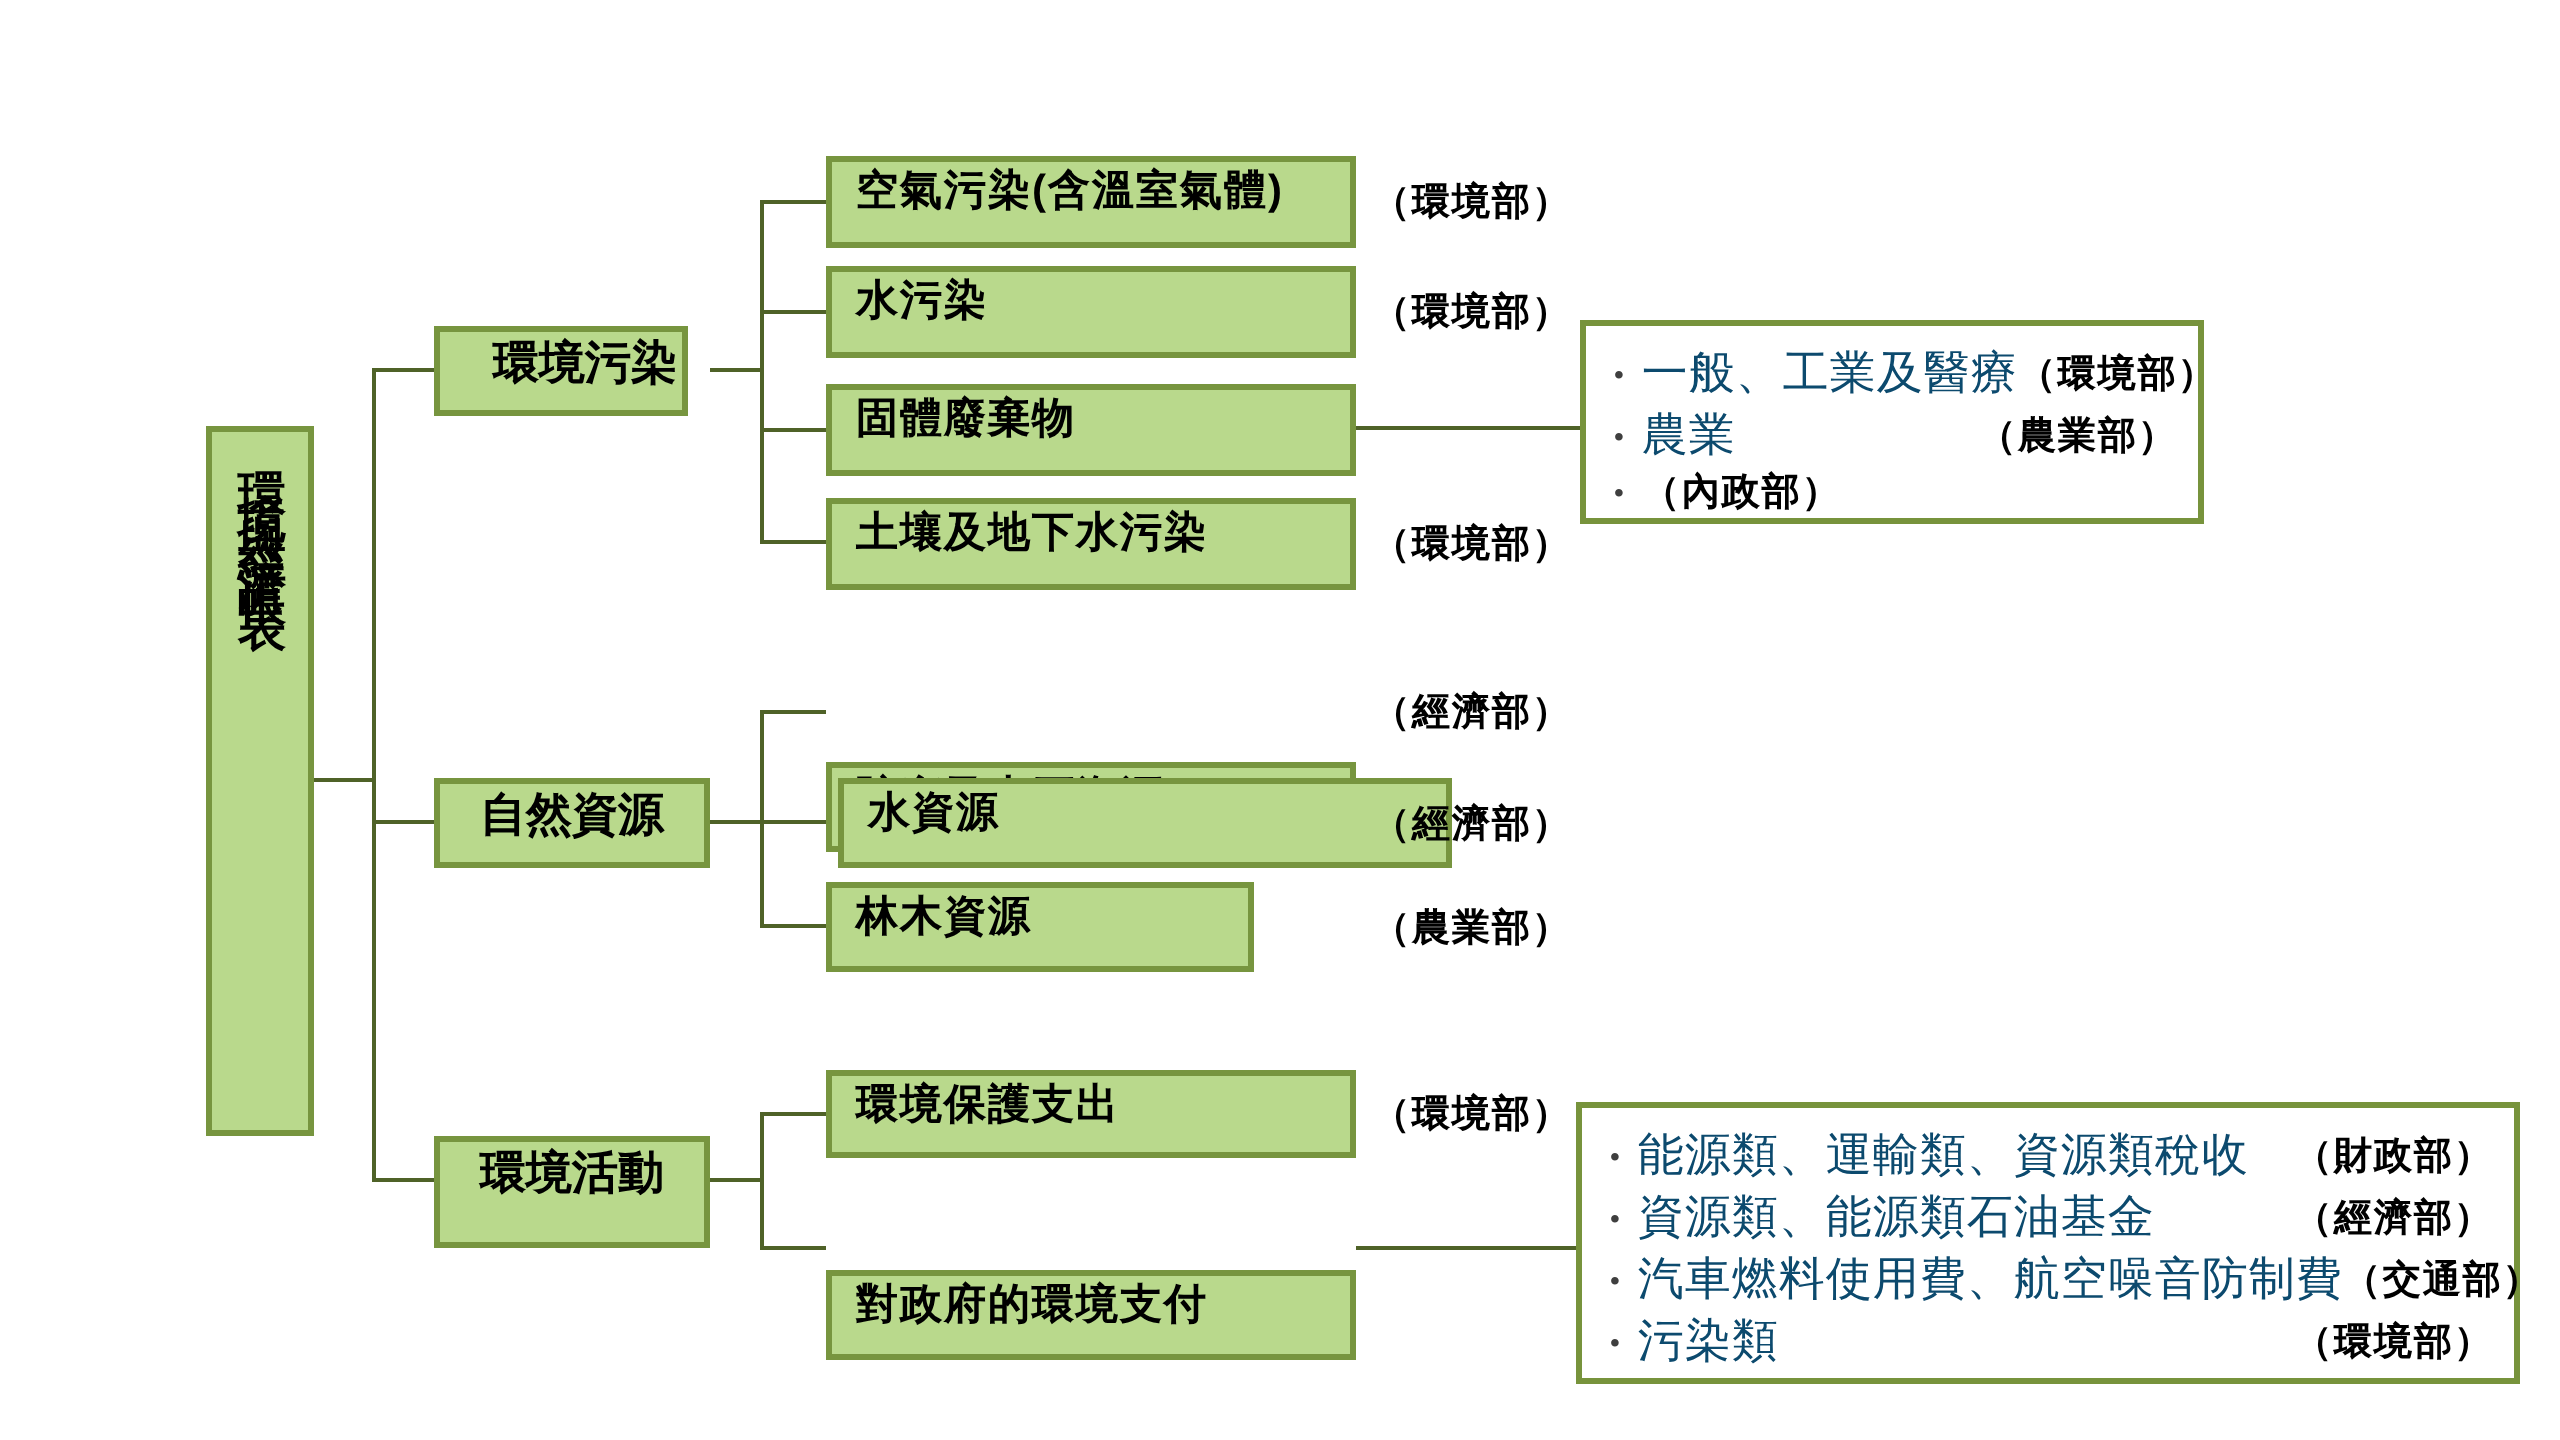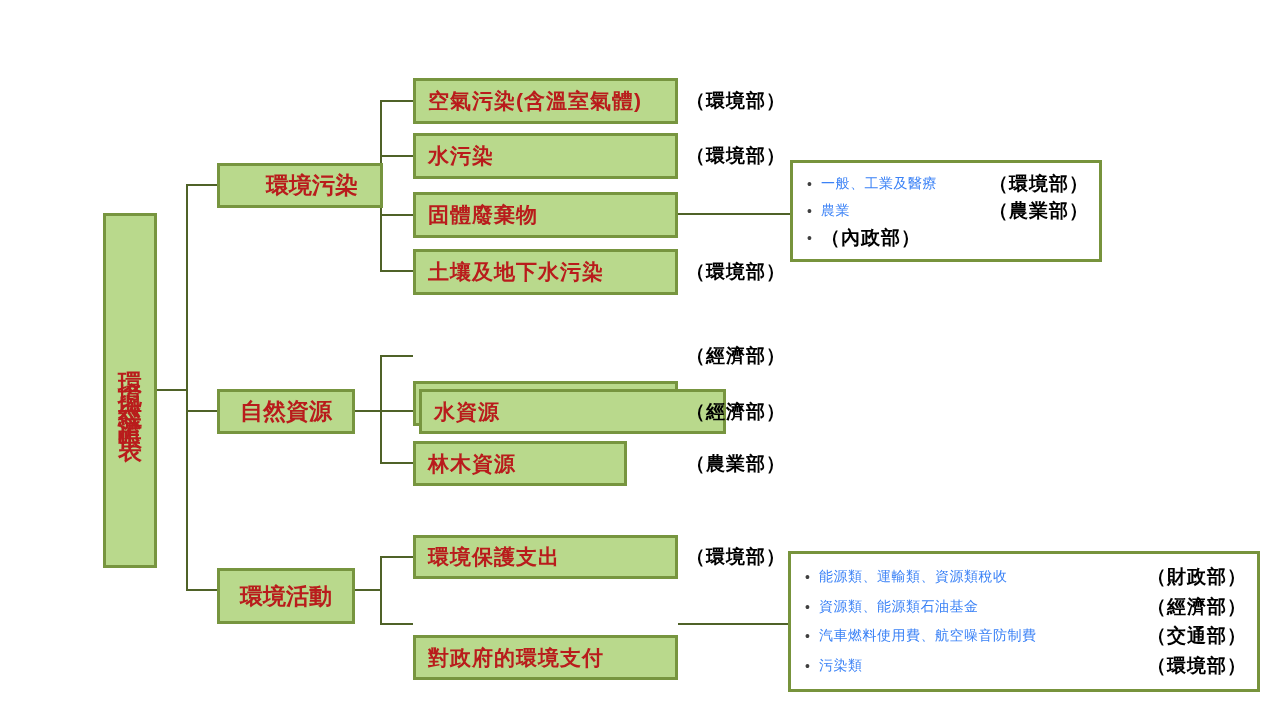--- a/index.html
+++ b/index.html
@@ -3,21 +3,21 @@
 <meta charset="utf-8">
 <style>
   html,body{margin:0;padding:0;background:#fff;}
   #canvas{
     position:relative;width:1280px;height:720px;background:#ffffff;
     overflow:hidden;font-family:"Liberation Sans",sans-serif;
   }
   .node{
     position:absolute;box-sizing:border-box;
     background:#b9d98c;border:3px solid #77953f;
-    display:flex;align-items:center;color:#b91c1c;font-weight:bold;
+    display:flex;align-items:flex-start;color:#000000;font-weight:bold;
   }
   .branch-node{justify-content:center;font-size:23px;}
   .leaf-node{justify-content:flex-start;padding-left:12px;font-size:21px;letter-spacing:1px;}
   .root-node{justify-content:center;}
   .root-text{
     writing-mode:vertical-lr;text-orientation:upright;
     font-size:24px;font-weight:bold;letter-spacing:11px;line-height:48px;
   }
   .line{position:absolute;background:#4f6228;}
   .ministry{
@@ -28,21 +28,21 @@
   .detail-box{
     position:absolute;box-sizing:border-box;background:#fff;border:3px solid #77933c;
     display:flex;flex-direction:column;justify-content:space-around;
     padding:8px 10px 8px 10px;
   }
   .detail-row{display:flex;align-items:center;white-space:nowrap;}
   .bullet{
     color:#3f3f3f;font-size:14px;margin:0 9px 0 4px;flex:0 0 auto;
   }
   .detail-text{
-    color:#3b82f6;font-size:14px;flex:1 1 auto;letter-spacing:0.5px;
+    color:#0c4a6e;font-size:23px;flex:1 1 auto;letter-spacing:0.5px;
   }
   .detail-ministry{
     font-family:"Liberation Serif",serif;font-weight:bold;font-size:19px;color:#000;
     flex:0 0 auto;letter-spacing:1px;
   }
 </style>
 </head>
 <body>
 
 <div id="canvas">
@@ -71,21 +71,21 @@
   <div class="line" style="left:380px;top:556px;width:33px;height:2px;"></div>
   <div class="line" style="left:380px;top:623px;width:33px;height:2px;"></div>
 
   <div class="line" style="left:678px;top:213px;width:112px;height:2px;"></div>
   <div class="line" style="left:678px;top:623px;width:110px;height:2px;"></div>
 
   <div class="node root-node" style="left:103px;top:213px;width:54px;height:355px;">
     <div class="root-text">環境與經濟帳表</div>
   </div>
 
-  <div class="node branch-node" style="left:217px;top:163px;width:166px;height:45px;padding-left:24px;">
+  <div class="node branch-node" style="left:217px;top:163px;width:127px;height:45px;padding-left:24px;">
     <span>環境污染</span>
   </div>
   <div class="node branch-node" style="left:217px;top:389px;width:138px;height:45px;">
     <span>自然資源</span>
   </div>
   <div class="node branch-node" style="left:217px;top:568px;width:138px;height:56px;">
     <span>環境活動</span>
   </div>
 
   <div class="node leaf-node" style="left:413px;top:78px;width:265px;height:46px;">

